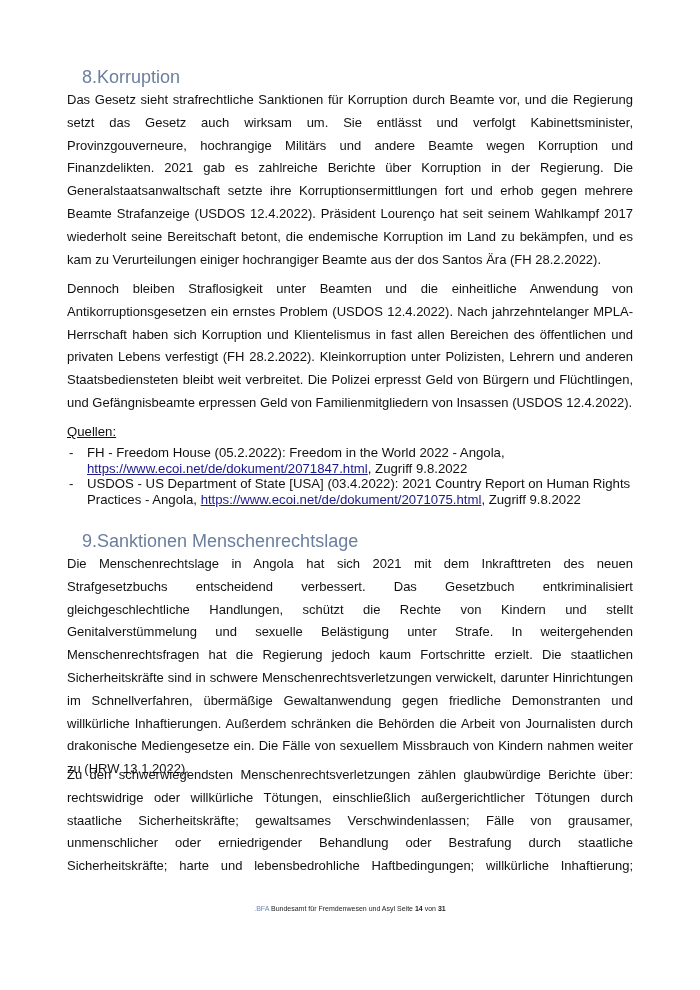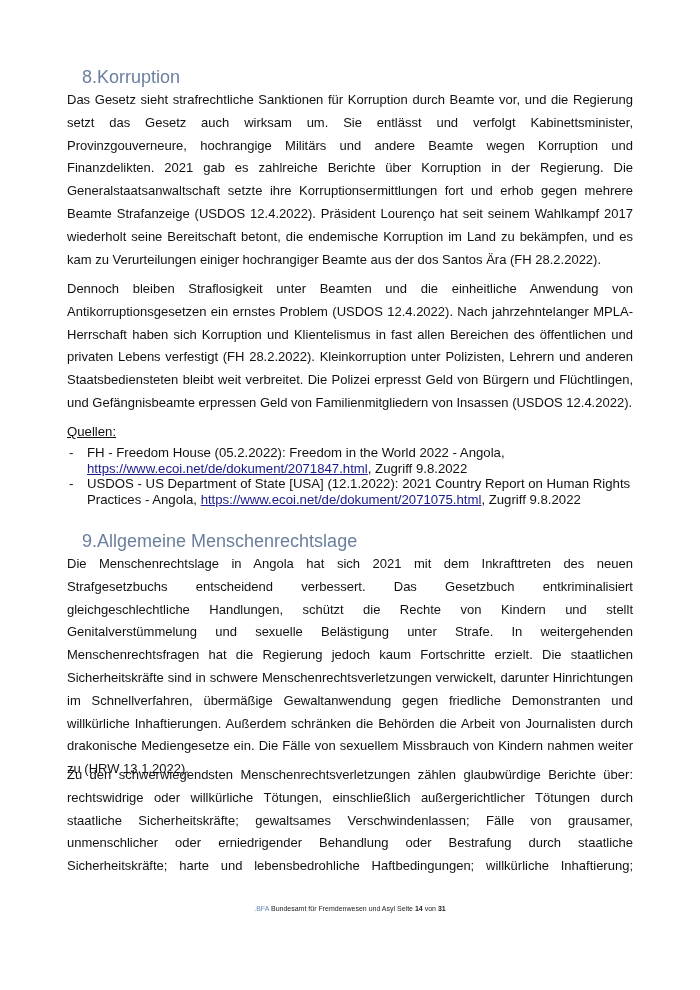--- a/index.html
+++ b/index.html
@@ -36,27 +36,27 @@
   <div class="sources-label" style="top:424px;">Quellen:</div>
 
   <ul class="src-list" style="top:445px;">
     <li>
       <span class="dash">-</span>
       <span>FH - Freedom House (05.2.2022): Freedom in the World 2022 - Angola,</span><br>
       <a href="#">https://www.ecoi.net/de/dokument/2071847.html</a><span>, Zugriff 9.8.2022</span>
     </li>
     <li>
       <span class="dash">-</span>
-      <span>USDOS - US Department of State [USA] (12.1.2022): 2021 Country Report on Human Rights Practices - Angola,</span>
+      <span>USDOS - US Department of State [USA] (03.4.2022): 2021 Country Report on Human Rights Practices - Angola,</span>
       <a href="#">https://www.ecoi.net/de/dokument/2071075.html</a><span>, Zugriff 9.8.2022</span>
     </li>
   </ul>
 
   <div class="heading" style="top:531px;">
-    <span class="num">9.</span><span>Allgemeine Menschenrechtslage</span>
+    <span class="num">9.</span><span>Sanktionen Menschenrechtslage</span>
   </div>
 
   <p class="para" style="top:553px;">Die Menschenrechtslage in Angola hat sich 2021 mit dem Inkrafttreten des neuen Strafgesetzbuchs entscheidend verbessert. Das Gesetzbuch entkriminalisiert gleichgeschlechtliche Handlungen, schützt die Rechte von Kindern und stellt Genitalverstümmelung und sexuelle Belästigung unter Strafe. In weitergehenden Menschenrechtsfragen hat die Regierung jedoch kaum Fortschritte erzielt. Die staatlichen Sicherheitskräfte sind in schwere Menschenrechtsverletzungen verwickelt, darunter Hinrichtungen im Schnellverfahren, übermäßige Gewaltanwendung gegen friedliche Demonstranten und willkürliche Inhaftierungen. Außerdem schränken die Behörden die Arbeit von Journalisten durch drakonische Mediengesetze ein. Die Fälle von sexuellem Missbrauch von Kindern nahmen weiter zu (HRW 13.1.2022).</p>
   <p class="para" style="top:764px; text-align-last: justify;">Zu den schwerwiegendsten Menschenrechtsverletzungen zählen glaubwürdige Berichte über: rechtswidrige oder willkürliche Tötungen, einschließlich außergerichtlicher Tötungen durch staatliche Sicherheitskräfte; gewaltsames Verschwindenlassen; Fälle von grausamer, unmenschlicher oder erniedrigender Behandlung oder Bestrafung durch staatliche Sicherheitskräfte; harte und lebensbedrohliche Haftbedingungen; willkürliche Inhaftierung;</p>
 </div>
 
 <div class="footer">
   <span class="brand">.<span>BFA</span></span>
   <span>Bundesamt für Fremdenwesen und Asyl</span>
   <span>Seite</span>

